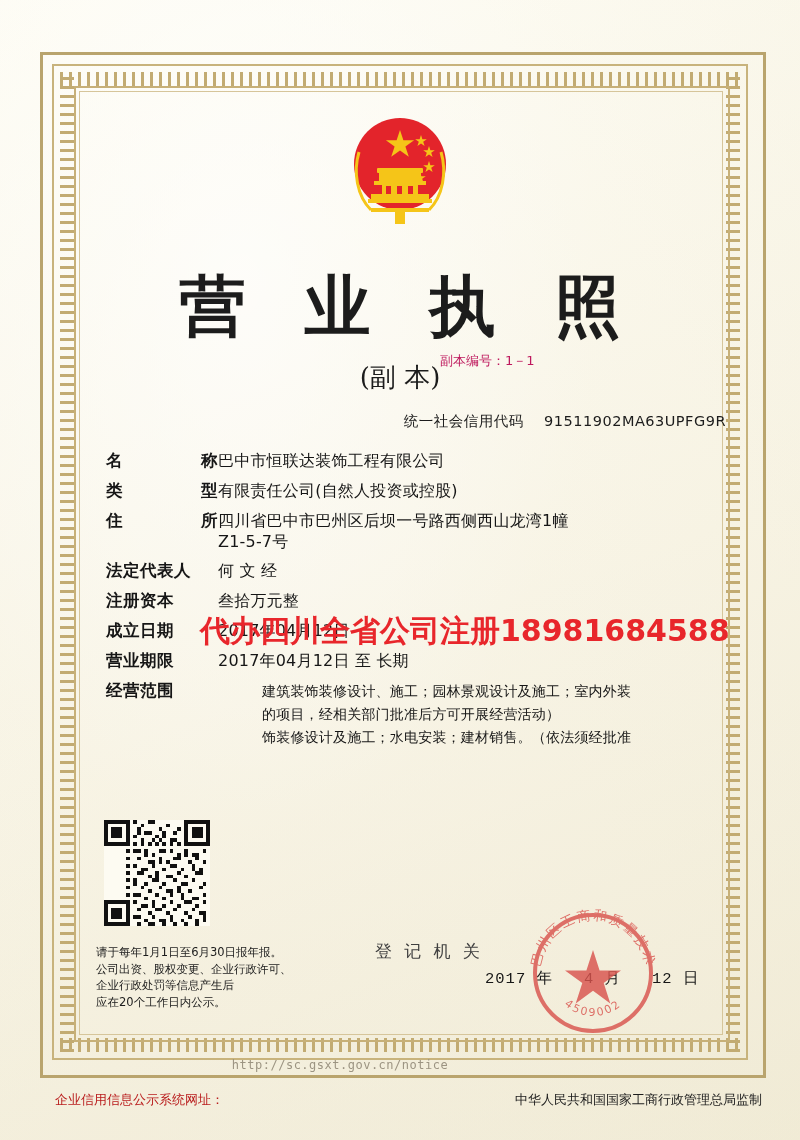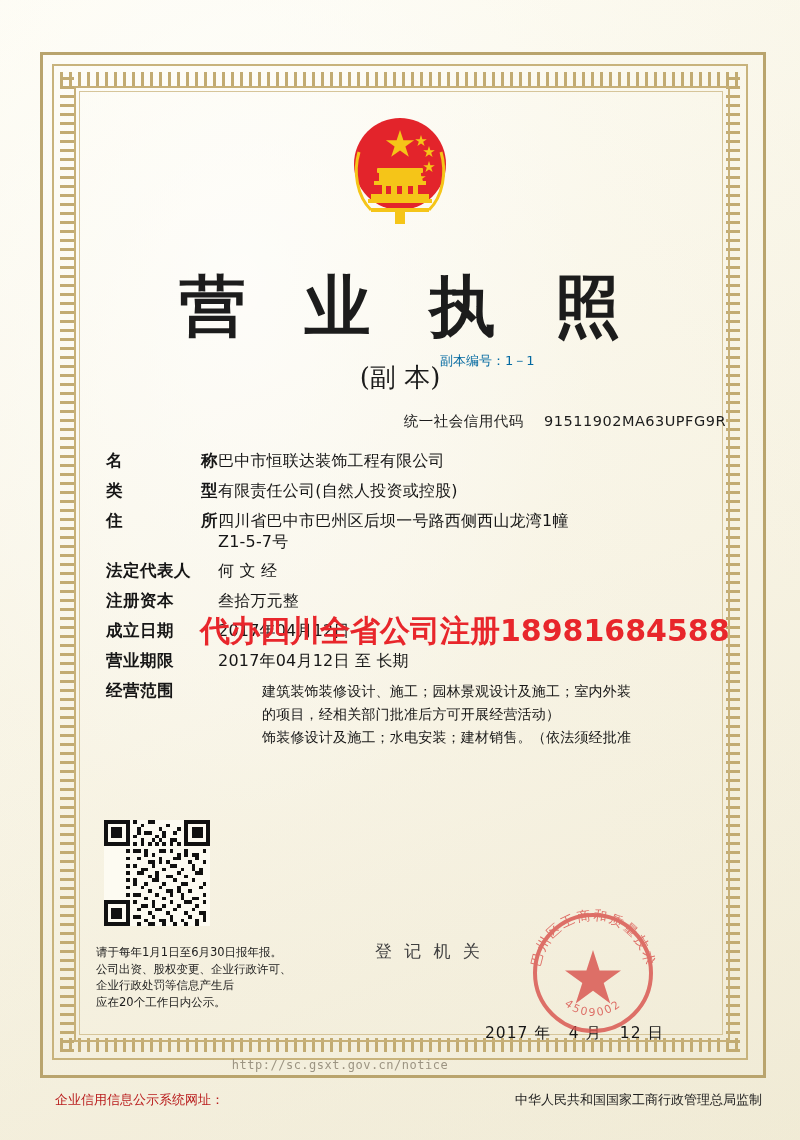--- a/index.html
+++ b/index.html
@@ -104,21 +104,21 @@
     text-align: center;
     font-size: 26px;
     color: #1c1c1c;
     font-family: "DejaVu Serif", "Liberation Serif", serif;
   }
   .copy-no {
     position: absolute;
     left: 440px;
     top: 352px;
     font-size: 13px;
-    color: #0369a1;
+    color: #be185d;
   }
   .credit-code {
     position: absolute;
     right: 74px;
     top: 412px;
     font-size: 14.5px;
     color: #1c1c1c;
     letter-spacing: 0.5px;
   }
 
@@ -197,24 +197,25 @@
     left: 375px;
     top: 940px;
     font-size: 17px;
     letter-spacing: 4px;
     color: #404040;
     font-family: Liberation Serif, serif;
   }
   .reg-date {
     position: absolute;
     left: 485px;
-    top: 1023px;
+    top: 968px;
     font-size: 15.5px;
     color: #161616;
     letter-spacing: 1px;
+    font-family: Liberation Mono, monospace;
   }
 
   
   .seal {
     position: absolute;
     left: 518px;
     top: 898px;
     width: 150px;
     height: 150px;
     opacity: 0.82;

